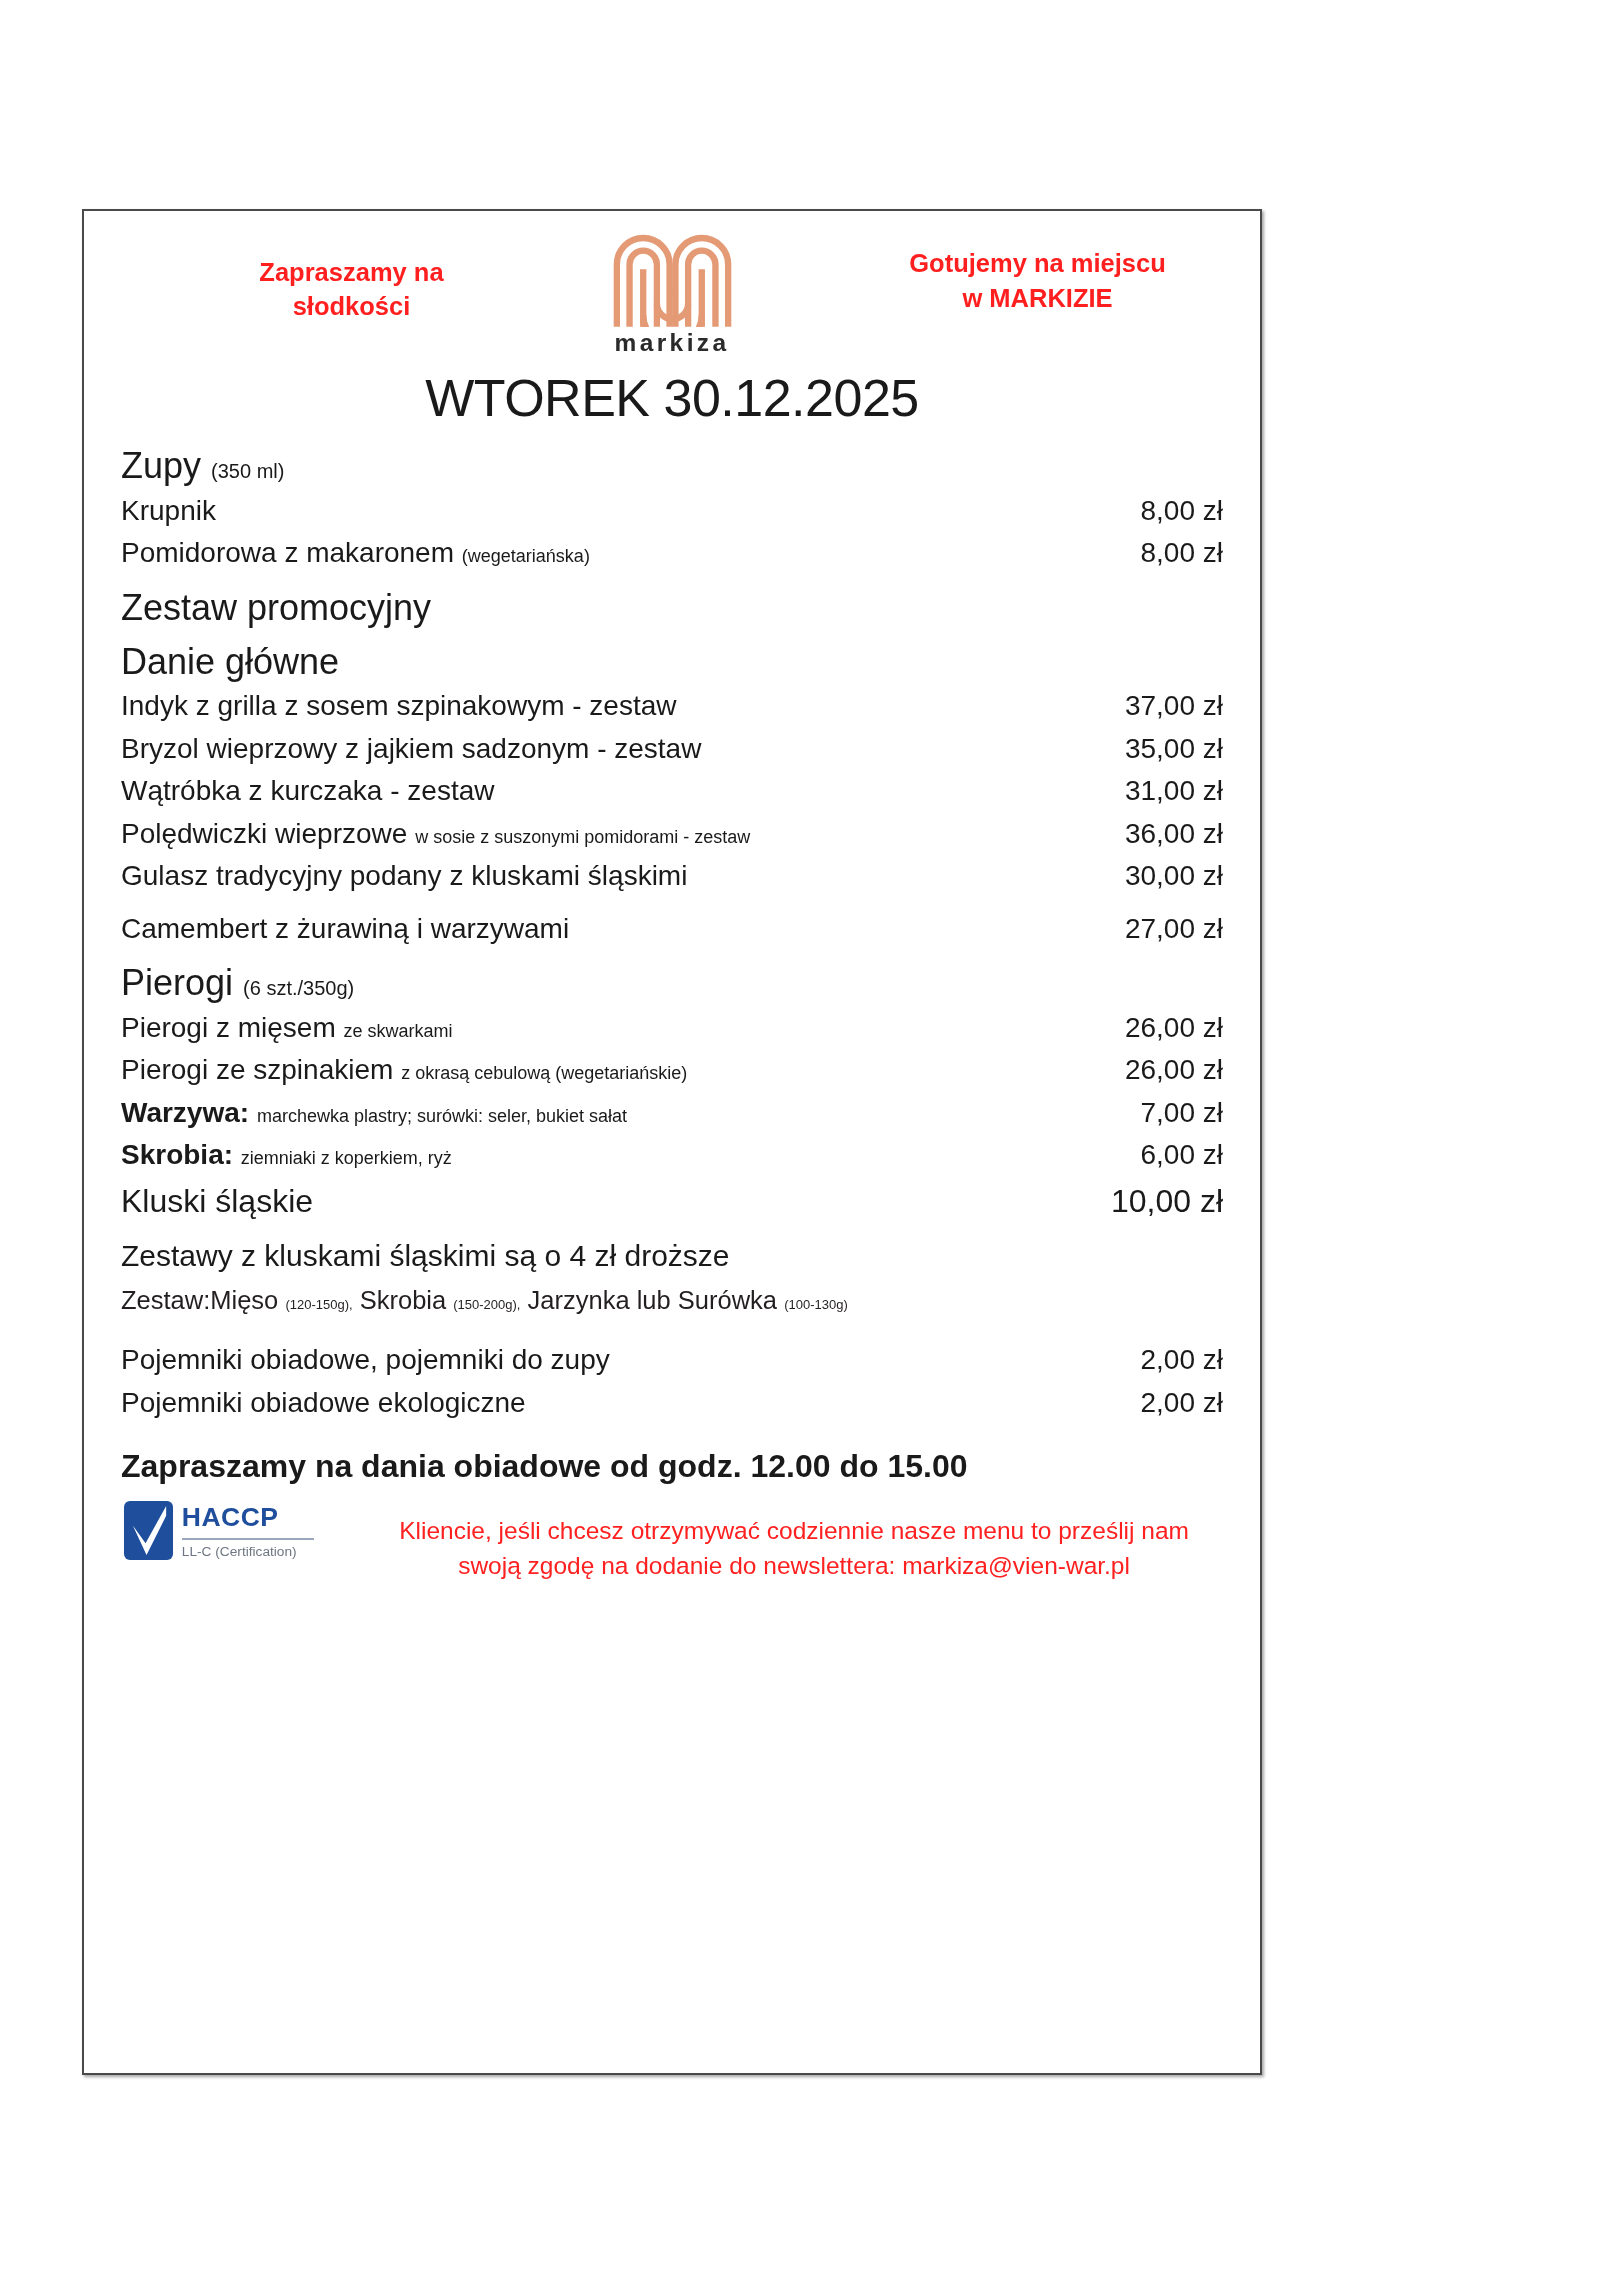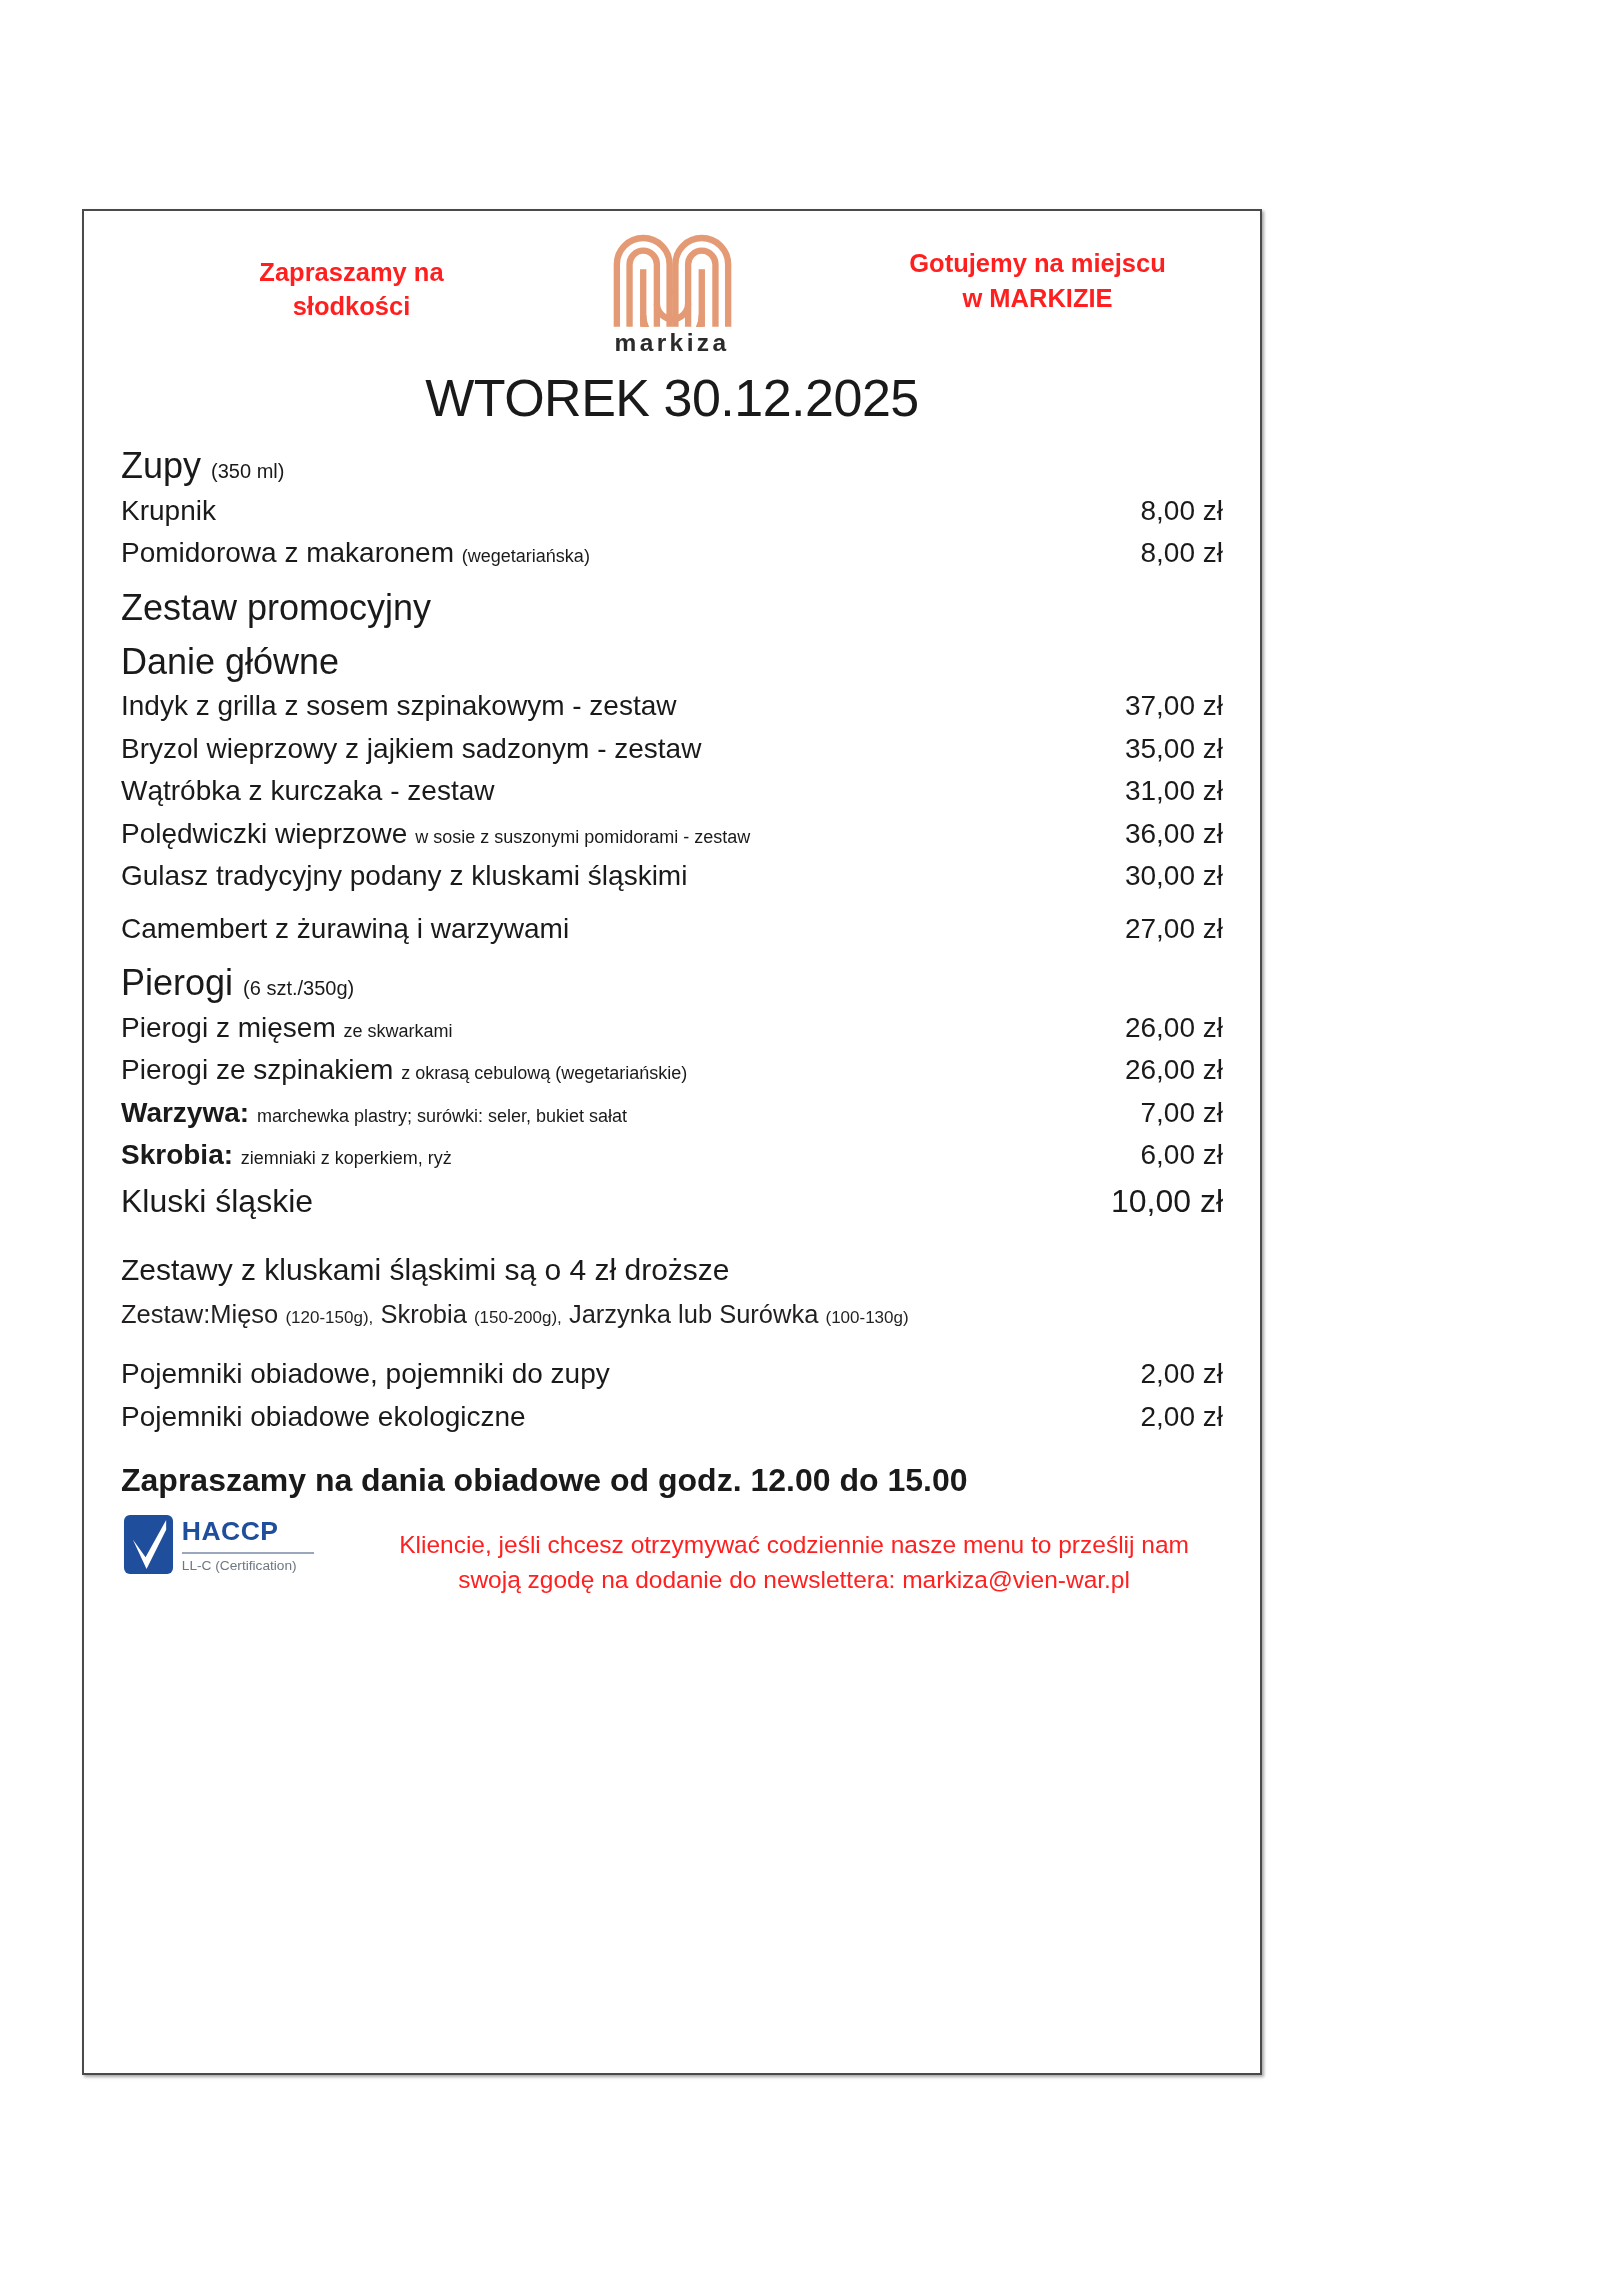--- a/index.html
+++ b/index.html
@@ -112,24 +112,24 @@
   .row .pr { flex: 0 0 auto; text-align: right; min-width: 167px; }
   .sub { font-size: 18px; }
   .bold { font-weight: bold; }
   .big { font-size: 32px; }
   .gap-sm { height: 9.8px; }
   .gap-md { height: 19.6px; }
   .note {
     font-size: 30px;
     color: #1a1a1a;
     line-height: 1.4;
-    margin-top: 24px;
+    margin-top: 10px;
   }
   .note-small { font-size: 25.5px; line-height: 1.5; margin-top: 3.9px;}
-  .note-small .tiny { font-size: 17px; }
+  .note-small .tiny { font-size: 13px; }
   .closing {
     font-size: 32px;
     font-weight: bold;
     color: #1a1a1a;
     margin-top: 23.5px;
   }
 
   
   .footer {
     position: relative;

